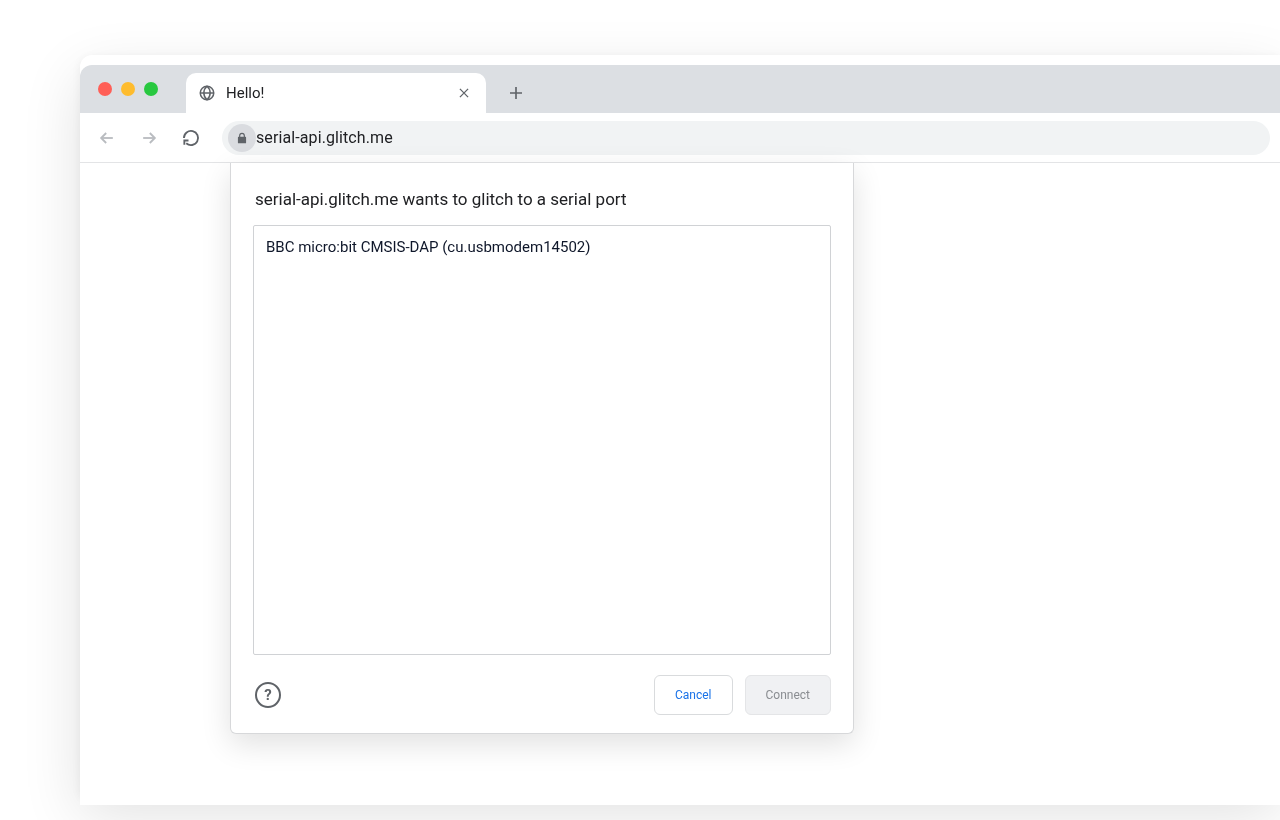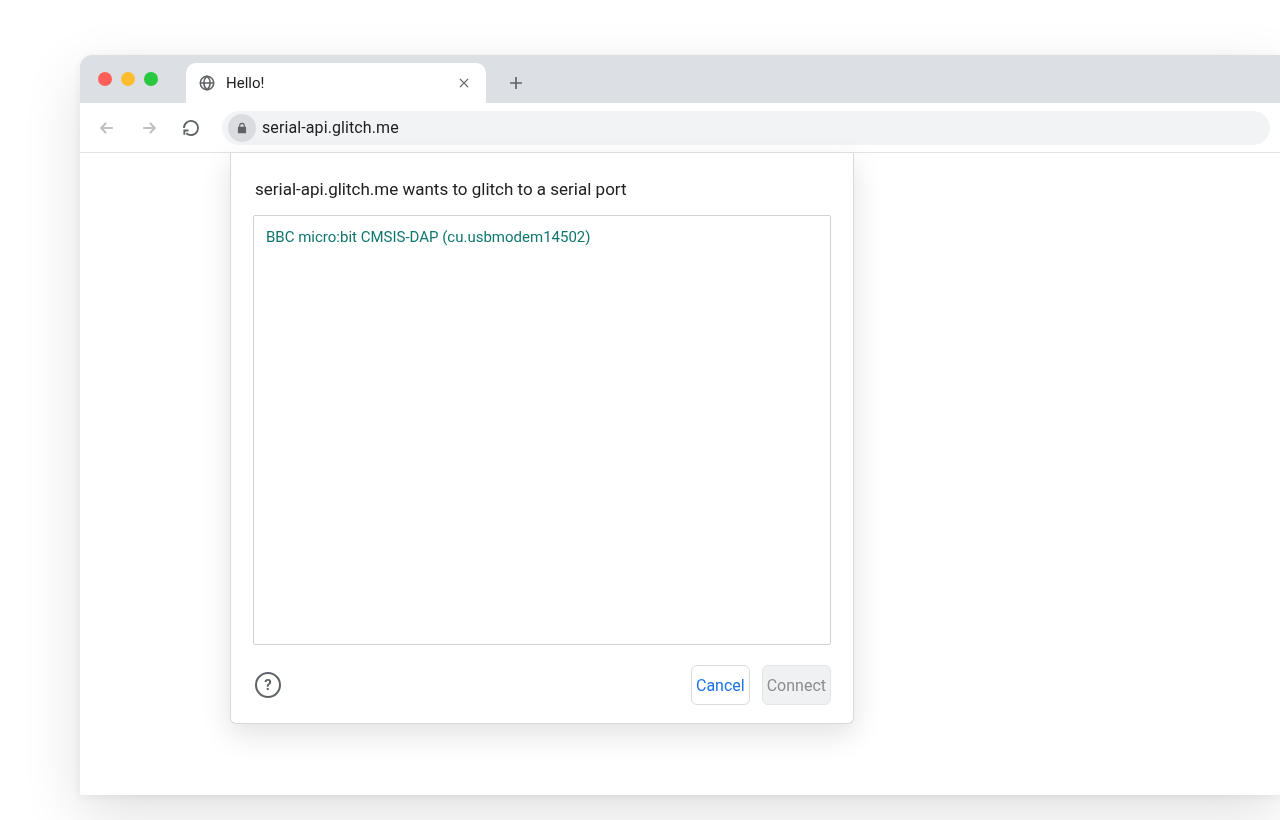--- a/index.html
+++ b/index.html
@@ -19,20 +19,21 @@
   }
   
   .tabstrip {
     height: 48px;
     background: #dcdfe3;
     display: flex;
     align-items: flex-end;
     padding-left: 12px;
     border-radius: 12px 0 0 0;
     position: relative;
+    margin-top: 10px;
   }
   .traffic {
     display: flex;
     gap: 9px;
     align-items: center;
     height: 48px;
     padding: 0 10px 0 6px;
   }
   .tl { width: 14px; height: 14px; border-radius: 50%; }
   .tl.red { background: #ff5f57; }
@@ -80,21 +81,20 @@
   }
   .navbtn.disabled { color: #b9bcc0; }
   .omnibox {
     flex: 1;
     height: 34px;
     background: #f1f3f4;
     border-radius: 17px;
     display: flex;
     align-items: center;
     padding: 0 6px 0 6px;
-    gap: 6px;
     margin-left: 6px;
   }
   .lockchip {
     width: 28px; height: 28px; border-radius: 50%;
     background: #dadce0;
     display:flex; align-items:center; justify-content:center;
     color:#5f6368;
   }
   .url { font-size: 16px; color: #202124; letter-spacing: 0.1px; }
 
@@ -121,40 +121,40 @@
   }
   .device-list {
     border: 1px solid #d0d2d5;
     height: 430px;
     border-radius: 2px;
     overflow: auto;
     padding: 4px 0;
   }
   .device-item {
     font-size: 15px;
-    color: #0f766e;
+    color: #0f172a;
     padding: 8px 12px;
   }
   .dialog-footer {
     display: flex;
     align-items: center;
     margin-top: 20px;
   }
   .help {
     width: 26px; height: 26px; border: 2px solid #5f6368; border-radius: 50%;
     display:flex; align-items:center; justify-content:center;
     color:#5f6368; font-weight: 700; font-size: 15px;
     margin-left: 2px;
   }
   .spacer { flex: 1; }
   .btn {
     height: 40px;
-    padding: 0 4px;
+    padding: 0 20px;
     border-radius: 6px;
-    font-size: 16px;
+    font-size: 12px;
     display:flex; align-items:center; justify-content:center;
     border: 1px solid #d9dbdd;
     background: #fff;
     cursor: pointer;
   }
   .btn.cancel { color: #1a73e8; margin-right: 12px; }
   .btn.connect { background: #f0f1f3; color: #8a8d91; border-color: #e4e5e7; cursor: default; text-align: right; }
 
   svg { display:block; }
 </style>

